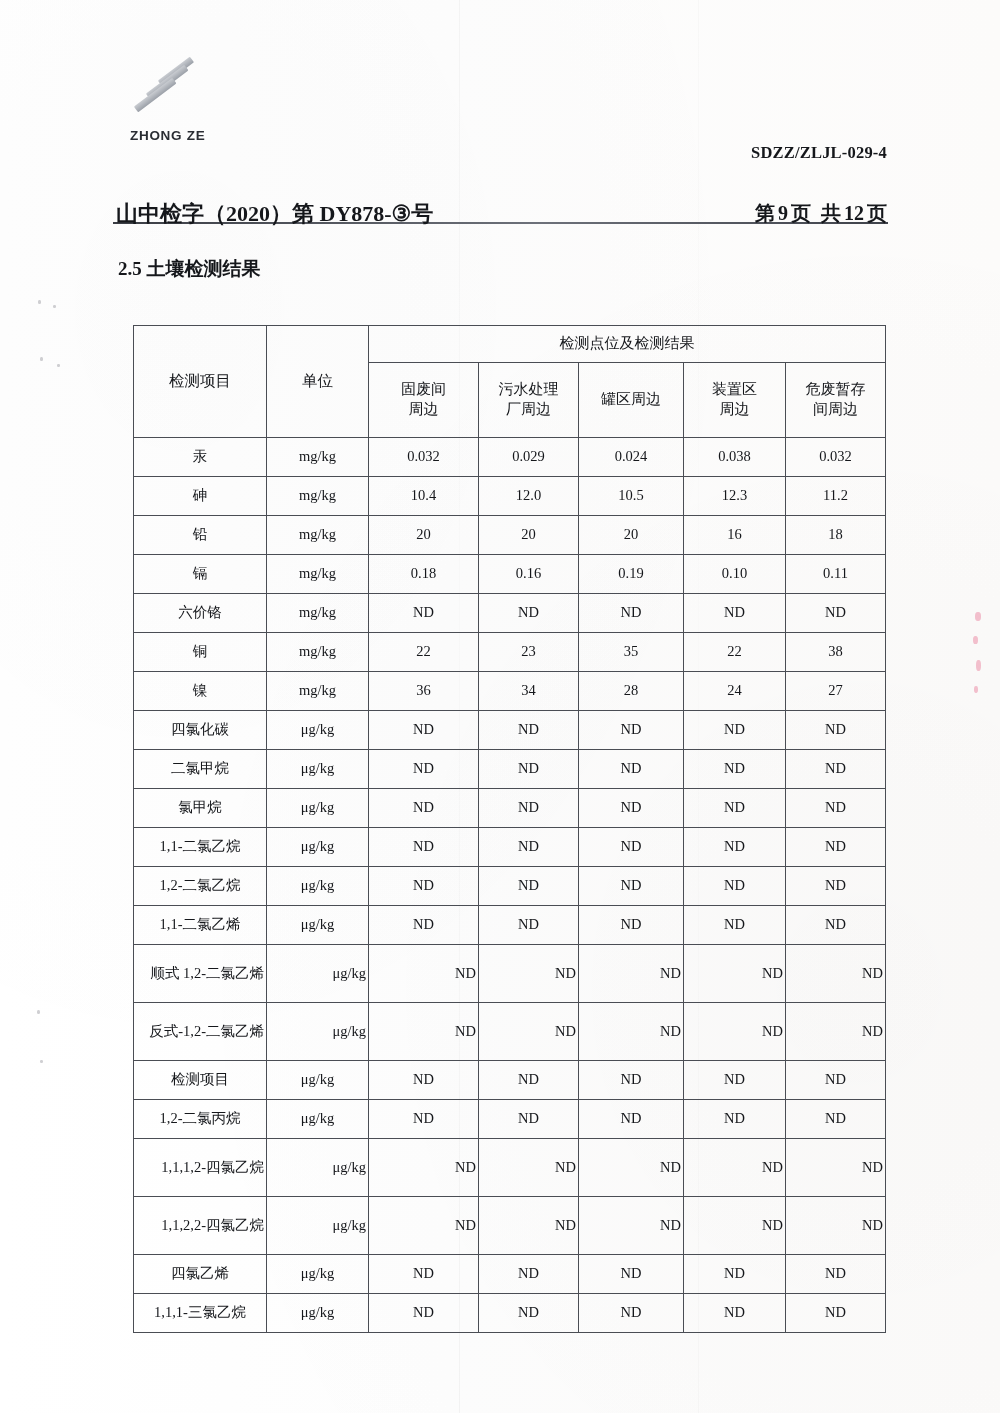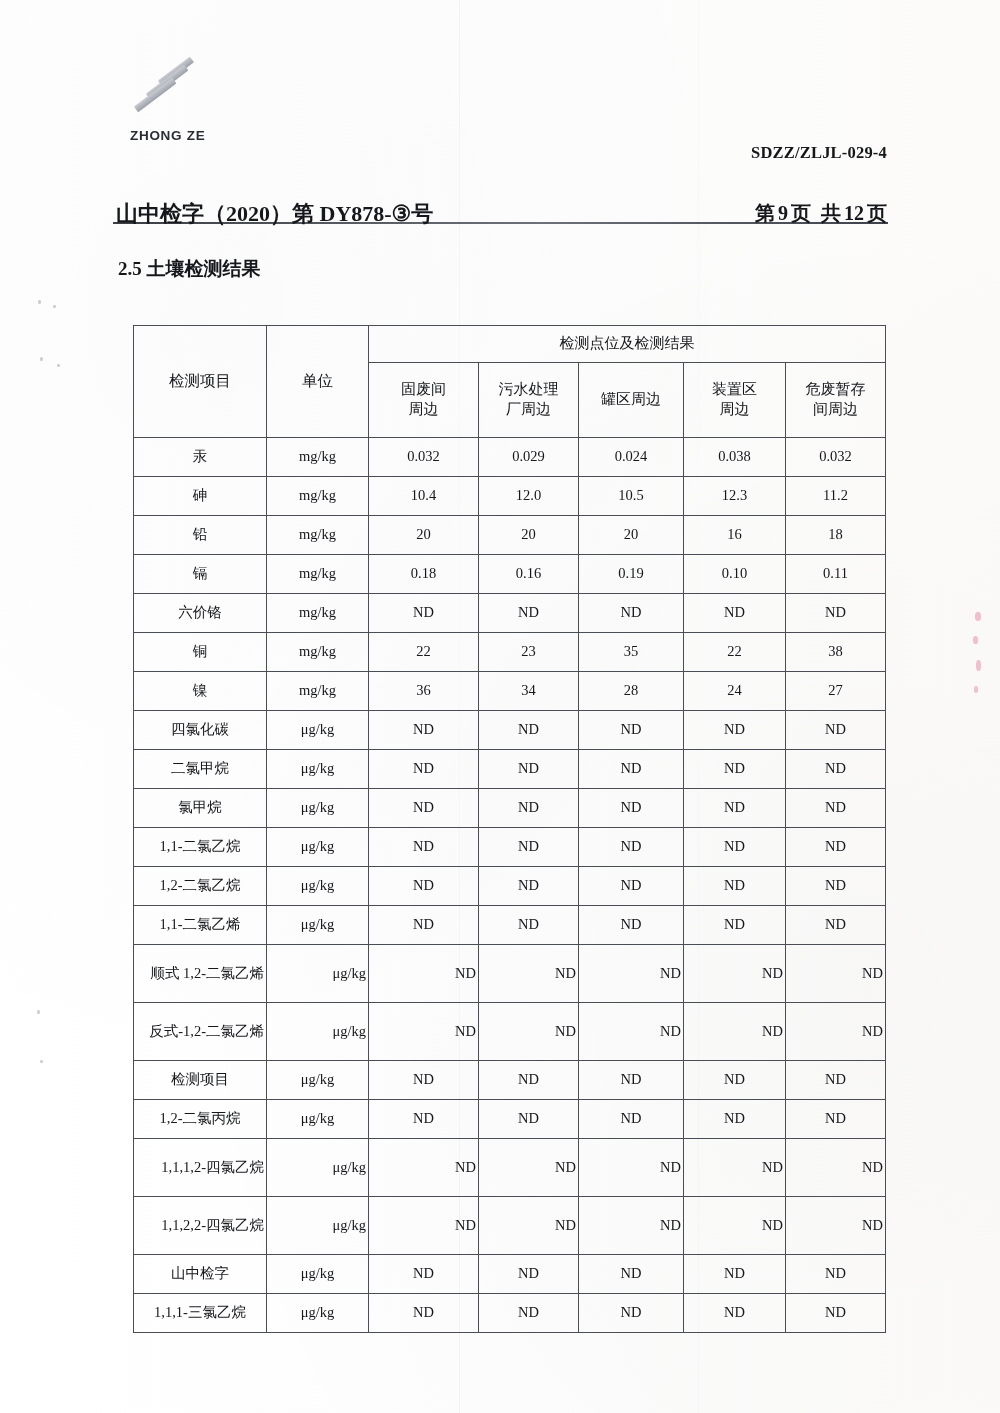--- a/index.html
+++ b/index.html
@@ -434,21 +434,21 @@
         <tr class="tall">
           <td class="item-cell">1,1,2,2-四氯乙烷</td>
           <td class="unit-cell">μg/kg</td>
           <td class="val-cell">ND</td>
           <td class="val-cell">ND</td>
           <td class="val-cell">ND</td>
           <td class="val-cell">ND</td>
           <td class="val-cell">ND</td>
         </tr>
         <tr>
-          <td class="item-cell">山中检字</td>
+          <td class="item-cell">四氯乙烯</td>
           <td class="unit-cell">μg/kg</td>
           <td class="val-cell">ND</td>
           <td class="val-cell">ND</td>
           <td class="val-cell">ND</td>
           <td class="val-cell">ND</td>
           <td class="val-cell">ND</td>
         </tr>
         <tr>
           <td class="item-cell">1,1,1-三氯乙烷</td>
           <td class="unit-cell">μg/kg</td>

